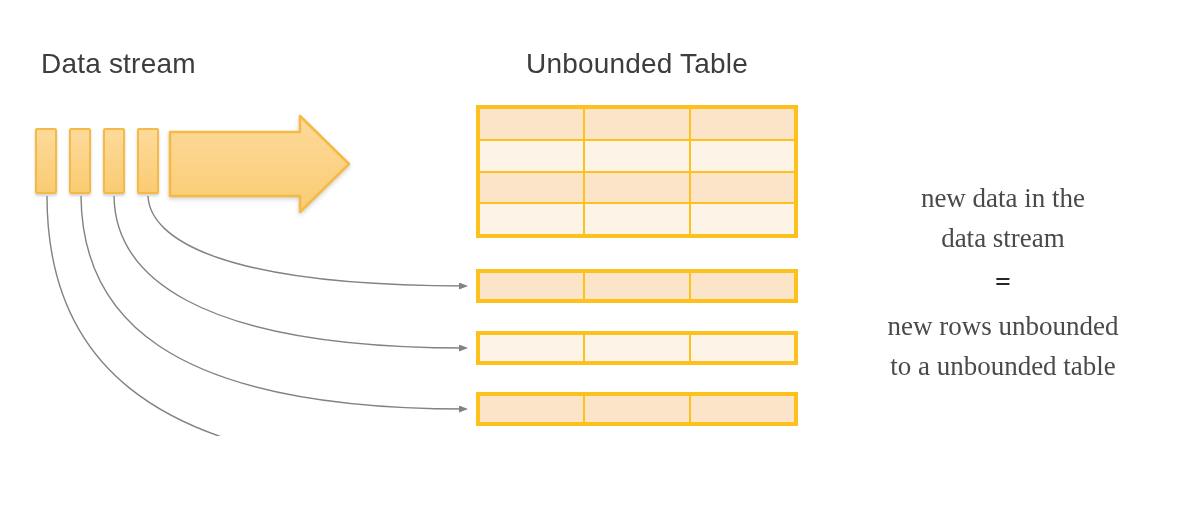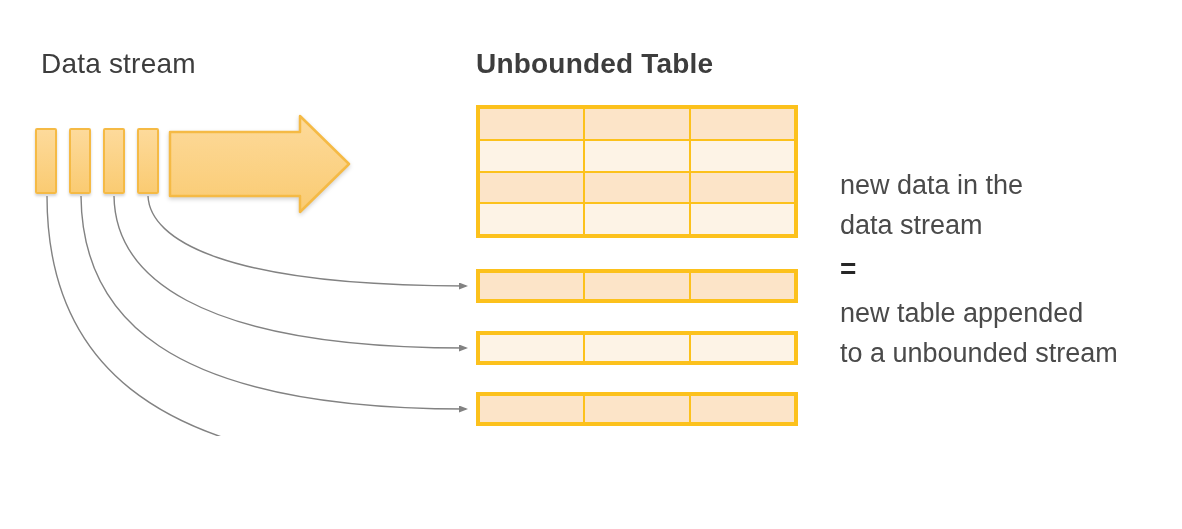--- a/index.html
+++ b/index.html
@@ -29,21 +29,21 @@
 
   .diagram-title {
     position: absolute;
     font-size: 28px;
     font-weight: 300;
     letter-spacing: 0.2px;
     color: var(--title-text);
     white-space: nowrap;
   }
   .title-left  { left: 41px; top: 48px; }
-  .title-right { left: 476px; top: 48px; width: 322px; text-align: left; font-weight: bold; }
+  .title-right { left: 476px; top: 48px; width: 322px; text-align: center; }
 
   .stream-block {
     position: absolute;
     top: 128px;
     width: 22px;
     height: 66px;
     border: 2px solid var(--shape-border);
     border-radius: 2px;
     background: linear-gradient(to bottom, var(--shape-fill-top), var(--shape-fill-bottom));
     box-shadow: 0 2px 3px rgba(0,0,0,0.18);
@@ -88,26 +88,28 @@
   .mini-row.r2 { top: 331px; }
   .mini-row.r3 { top: 392px; }
   .mini-row.r4 { top: 453px; }
 
   .cell.dark  { background: var(--cell-fill-dark); }
   .cell.light { background: var(--cell-fill-light); }
 
   .annotation {
     position: absolute;
     left: 840px;
-    top: 165px;
+    top: 178px;
     width: 326px;
+    text-align: center;
     color: var(--annotation-text);
     font-size: 27px;
     font-weight: 300;
     line-height: 40px;
+    font-family: Liberation Serif, serif;
   }
   .annotation .equals {
     font-weight: 700;
     font-size: 28px;
     color: var(--equals-text);
     line-height: 48px;
   }
 
   .shape-stroke { stroke: var(--shape-border); }
   .connector-path {
@@ -182,17 +184,17 @@
   <div class="mini-row r4">
     <div class="cell light"></div>
     <div class="cell light"></div>
     <div class="cell light"></div>
   </div>
 
   <div class="annotation">
     <div>new data in the</div>
     <div>data stream</div>
     <div class="equals">=</div>
-    <div>new table appended</div>
-    <div>to a unbounded stream</div>
+    <div>new rows unbounded</div>
+    <div>to a unbounded table</div>
   </div>
 
 </div>
 
 </body></html>

